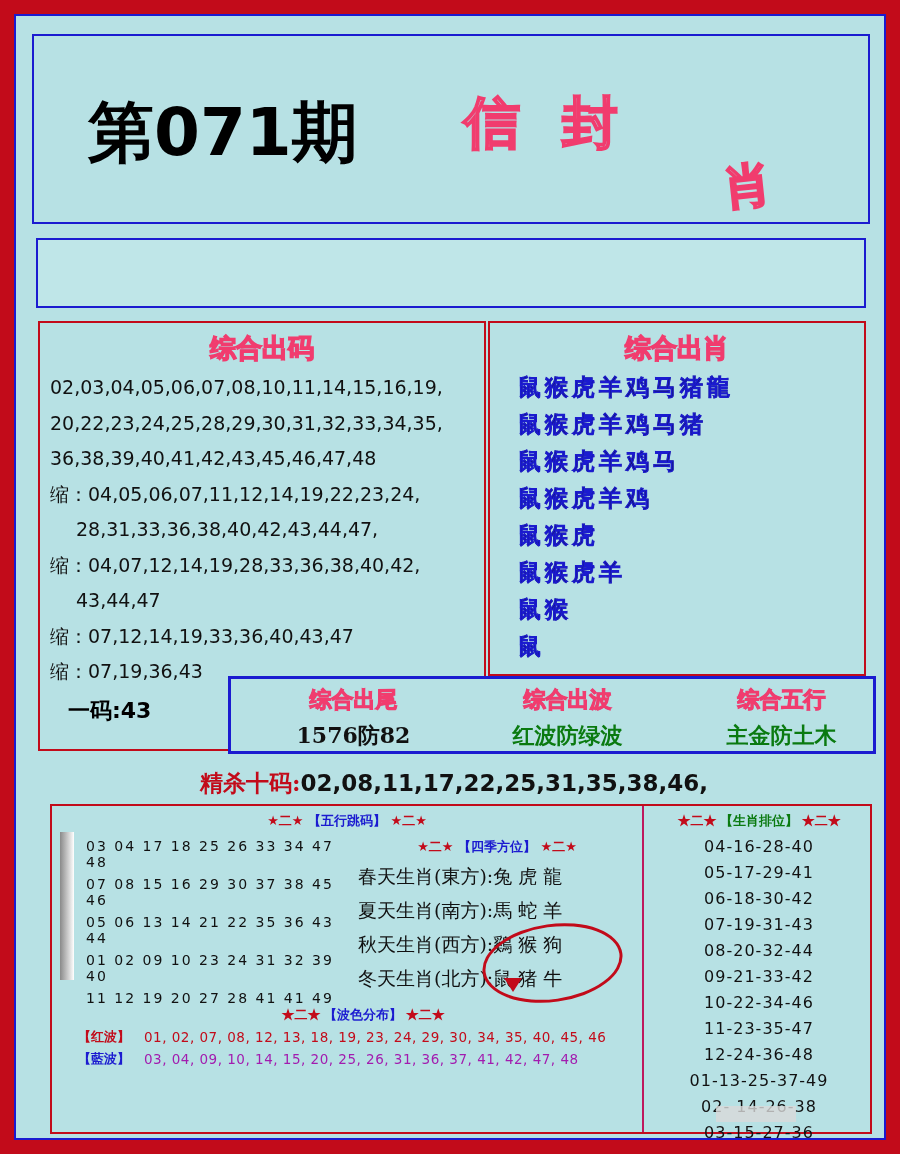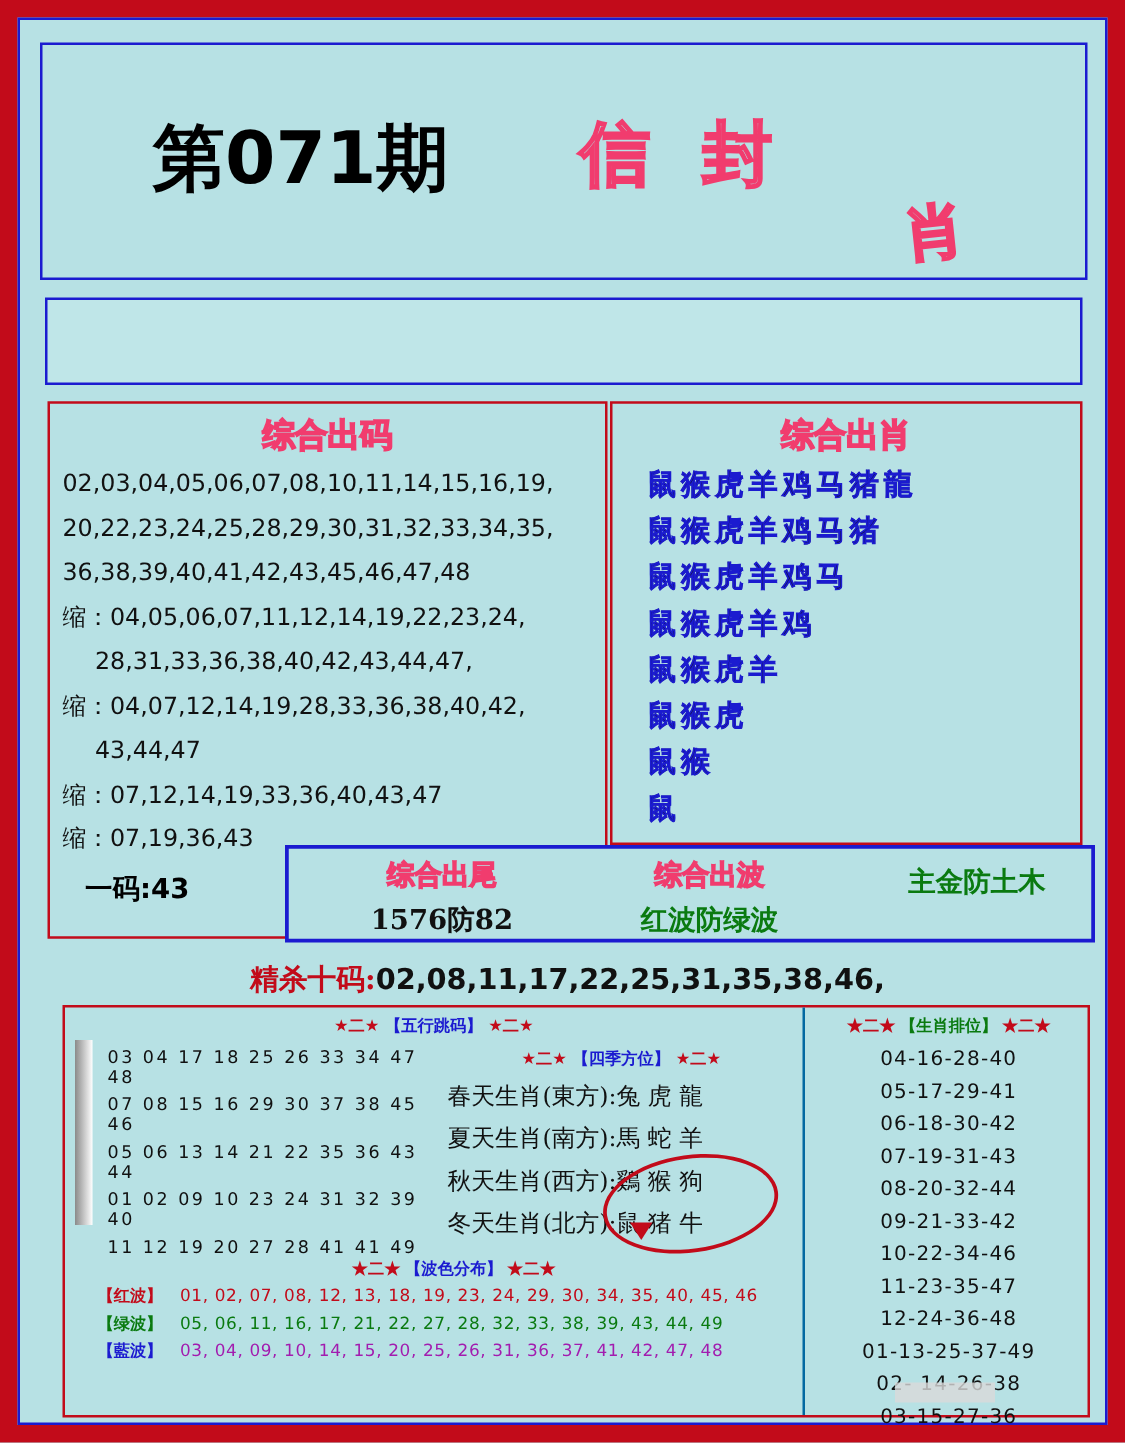--- a/index.html
+++ b/index.html
@@ -14,23 +14,23 @@
     background:#b7e1e4;
     border:2px solid #1b1bd0;
     box-sizing:border-box;
   }
   
   .header{
     position:absolute;left:16px;top:18px;width:838px;height:190px;
     background:#b7e1e4;border:2px solid #1b1bd0;box-sizing:border-box;
   }
   .issue{
-    position:absolute;left:88px;top:52px;
+    position:absolute;left:54px;top:52px;
     font-family:"DejaVu Sans", sans-serif;
-    font-size:58px;font-weight:bold;color:#000;letter-spacing:0px;
+    font-size:66px;font-weight:bold;color:#000;letter-spacing:0px;
   }
   .brand{
     position:absolute;left:430px;top:50px;
     font-family:"DejaVu Serif", serif;
     font-size:56px;font-weight:bold;color:#b7e1e4;
     -webkit-text-stroke:2px #f13c6e;
     letter-spacing:42px;
     text-align:right;
   }
   .brand2{
@@ -101,21 +101,21 @@
     font-family:"DejaVu Serif", serif;font-size:23px;font-weight:bold;color:#c20b1a;
   }
   .killrow .k2{
     font-family:"DejaVu Sans", sans-serif;font-size:23px;font-weight:bold;color:#111;
   }
   
   .bottom{
     position:absolute;left:34px;top:788px;width:822px;height:330px;
     background:#b7e1e4;border:2px solid #c20b1a;box-sizing:border-box;
   }
-  .bl{position:absolute;left:0;top:0;width:592px;height:100%;border-right:2px solid #0369a1;box-sizing:border-box;}
+  .bl{position:absolute;left:0;top:0;width:592px;height:100%;border-right:2px solid #be185d;box-sizing:border-box;}
   .br{position:absolute;left:594px;top:0;width:226px;height:100%;}
   .starttl{
     text-align:center;font-size:13px;font-weight:bold;margin-top:6px;color:#c20b1a;
     font-family:"DejaVu Sans", sans-serif;
   }
   .starttl b{color:#1b1bd0;}
   .wuxing{
     position:absolute;left:8px;top:26px;width:288px;
   }
   .wx-grad{
@@ -201,36 +201,37 @@
     <div class="codeline">缩：07,19,36,43</div>
     <div class="onecode">一码:43</div>
   </div>
 
   <div class="panel-zodiac">
     <div class="ttl-pink">综合出肖</div>
     <div class="zrow">鼠猴虎羊鸡马猪龍</div>
     <div class="zrow">鼠猴虎羊鸡马猪</div>
     <div class="zrow">鼠猴虎羊鸡马</div>
     <div class="zrow">鼠猴虎羊鸡</div>
+    <div class="zrow">鼠猴虎</div>
     <div class="zrow">鼠猴虎羊</div>
-    <div class="zrow">鼠猴虎</div>
     <div class="zrow">鼠猴</div>
     <div class="zrow">鼠</div>
   </div>
 
   <div class="band">
     <div class="cell">
       <div class="bt">综合出尾</div>
       <div class="bv black">1576防82</div>
     </div>
     <div class="cell">
       <div class="bt">综合出波</div>
       <div class="bv">红波防绿波</div>
     </div>
     <div class="cell">
+      <div class="bt">综合五行</div>
       <div class="bv">主金防土木</div>
     </div>
   </div>
 
   <div class="killrow">
     <span class="k1">精杀十码:</span><span class="k2">02,08,11,17,22,25,31,35,38,46,</span>
   </div>
 
   <div class="bottom">
     <div class="bl">
@@ -266,24 +267,20 @@
 
       <div class="wave">
         <div class="wavettl">
           <span>★二★</span>
           <b>【波色分布】</b>
           <span>★二★</span>
         </div>
         <div class="waverow">
           <span class="wtag red">【红波】</span>
           <span class="wnums red">01, 02, 07, 08, 12, 13, 18, 19, 23, 24, 29, 30, 34, 35, 40, 45, 46</span>
-        </div>
-        <div class="waverow">
-          <span class="wtag green">【绿波】</span>
-          <span class="wnums green">05, 06, 11, 16, 17, 21, 22, 27, 28, 32, 33, 38, 39, 43, 44, 49</span>
         </div>
         <div class="waverow">
           <span class="wtag blue">【藍波】</span>
           <span class="wnums blue">03, 04, 09, 10, 14, 15, 20, 25, 26, 31, 36, 37, 41, 42, 47, 48</span>
         </div>
       </div>
     </div>
 
     <div class="br">
       <div class="rankttl">

